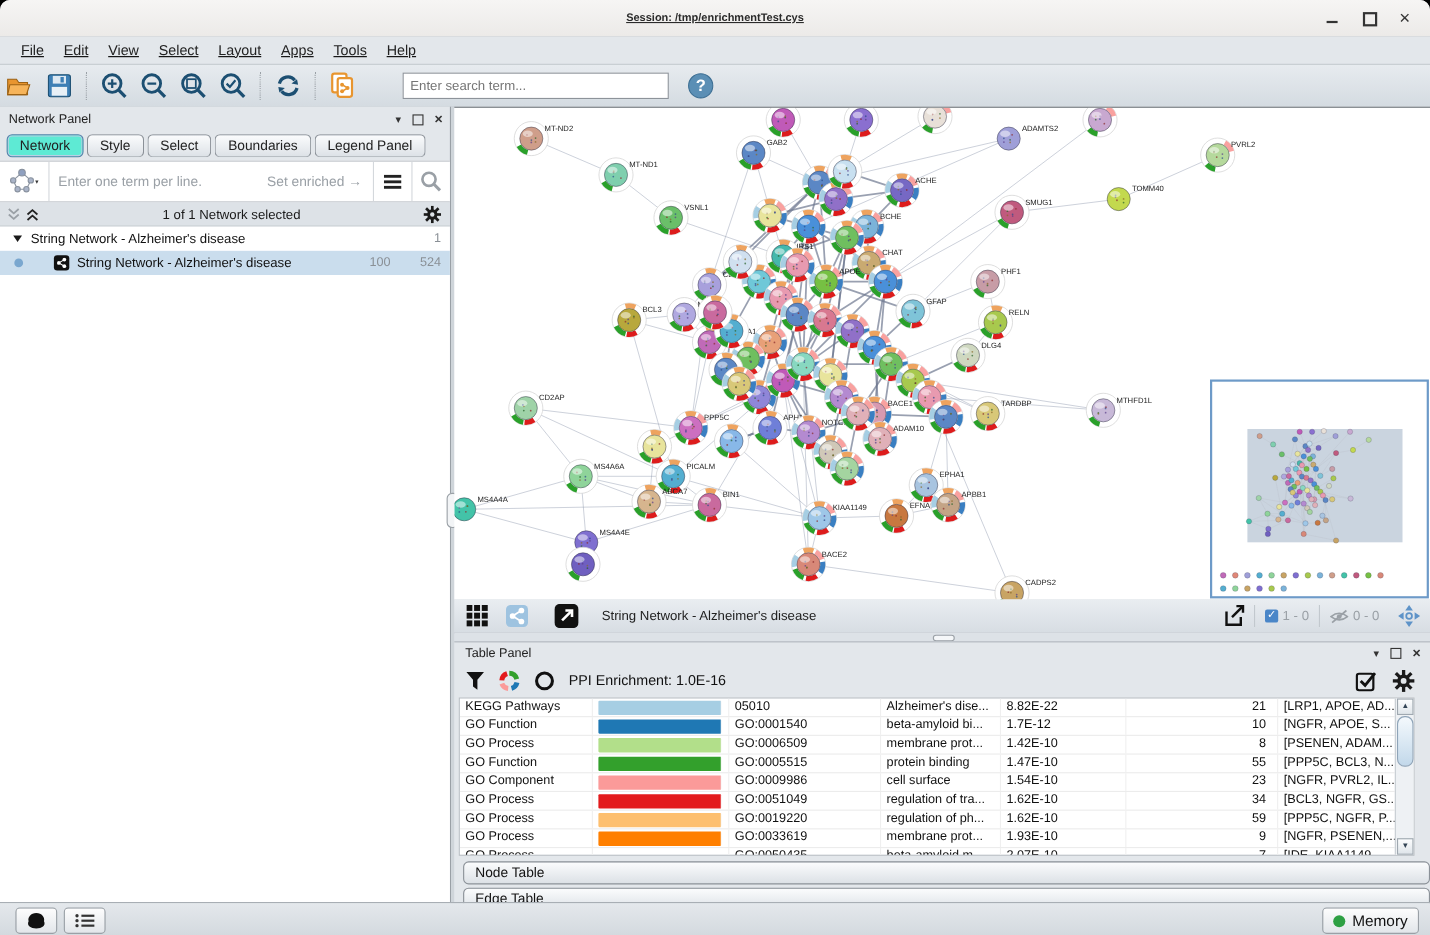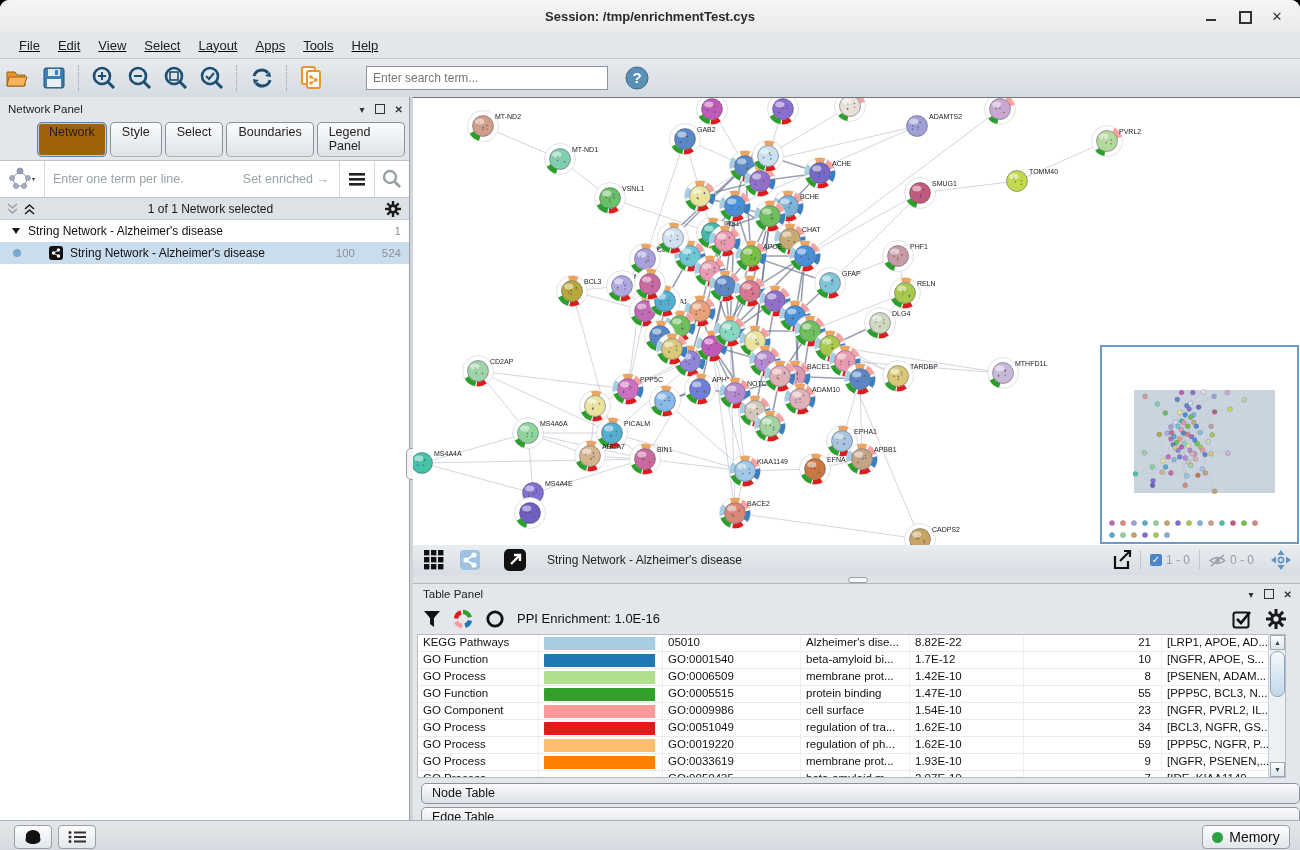--- a/index.html
+++ b/index.html
@@ -1,41 +1,41 @@
 <!DOCTYPE html>
 <html><head>
 <meta charset="utf-8">
 <style>
   html,body{margin:0;padding:0;background:#000;font-family:"Liberation Sans",sans-serif;}
   #win{position:relative;width:1300px;height:850px;background:#d7dce1;border-radius:9px 9px 0 0;overflow:hidden;}
   .abs{position:absolute;}
   
   #titlebar{left:0;top:0;width:1300px;height:33px;background:linear-gradient(#f6f5f4,#eceae8);border-bottom:1px solid #b5b5b5;}
-  #title-text{width:100%;text-align:center;line-height:33px;font-size:13px;font-weight:bold;color:#2b2b2b;}
+  #title-text{width:100%;text-align:center;line-height:33px;font-size:10px;font-weight:bold;color:#2b2b2b;text-decoration:underline;}
   .winctl{position:absolute;top:0;height:33px;width:34px;text-align:center;line-height:33px;color:#333;font-size:13px;cursor:default;}
   #btn-min{right:72px}#btn-max{right:38px}#btn-close{right:6px}
   #btn-max b{display:inline-block;width:9px;height:9px;border:2px solid #333;vertical-align:middle;}
   #btn-min b{display:inline-block;width:10px;height:2px;background:#333;vertical-align:middle;margin-bottom:-4px;}
   
   #menubar{left:0;top:33px;width:1300px;height:26px;background:#e3e7eb;border-bottom:1px solid #c4c9ce;display:flex;align-items:center;padding-left:10px;box-sizing:border-box;text-decoration:underline;}
   #menubar span{padding:0 9px;font-size:13px;color:#222;line-height:26px;}
   
   #toolbar{left:0;top:59px;width:1300px;height:38px;background:linear-gradient(#e7ebef,#d4dbe1);border-bottom:1px solid #b9bfc6;display:flex;align-items:center;}
   .tb-ico{width:30px;height:30px;margin:0 3px;display:flex;align-items:center;justify-content:center;}
   .tb-sep{width:1px;height:26px;margin:0 6px;border-left:1px dotted #9aa0a6;}
   #search-box{width:228px;height:22px;margin-left:36px;border:1px solid #8d939a;background:#fff;font-size:12px;padding:0 6px;color:#444;font-family:"Liberation Sans",sans-serif;}
   
   #cpanel{left:0;top:97px;width:410px;height:723px;background:#e3e7eb;border-right:1px solid #9aa0a6;box-sizing:border-box;}
   #cp-header{height:20px;display:flex;align-items:center;padding:2px 6px 0 8px;}
   #cp-header .t{font-size:11.5px;color:#222;flex:1;}
   .panel-ctl{font-size:10px;color:#333;margin-left:10px;}
   .panel-ctl.sq{display:inline-block;width:8px;height:8px;border:1.5px solid #333;}
   #cp-tabs{display:flex;padding:3px 4px 0 6px;gap:3px;}
   .cp-tab{border:1px solid #8b9198;border-bottom:1px solid #aab0b6;border-radius:5px;background:linear-gradient(#fbfcfd,#dde2e7);padding:2px 11px 3px;font-size:12.5px;color:#222;}
-  .cp-tab.active{background:#a16207;border:1px solid #596activated;border:1px solid #5a82ab;box-shadow:0 0 0 1px #b9cfe4 inset;margin-left:31px;}
+  .cp-tab.active{background:#5eead4;border:1px solid #596activated;border:1px solid #5a82ab;box-shadow:0 0 0 1px #b9cfe4 inset;}
   #string-row{margin-top:3px;height:36px;background:#fff;border-top:1px solid #c0c5ca;border-bottom:1px solid #c0c5ca;display:flex;align-items:center;}
   #string-logo{width:44px;display:flex;align-items:center;justify-content:center;border-right:1px solid #d4d8dc;height:100%;}
   #string-input{flex:1;font-size:12.5px;color:#9aa0a6;padding-left:8px;}
   #species-label{font-size:12.5px;color:#9aa0a6;padding-right:10px;}
   .str-btn{width:34px;height:100%;display:flex;align-items:center;justify-content:center;border-left:1px solid #d4d8dc;}
   #sel-row{height:21px;display:flex;align-items:center;background:#dde2e7;border-bottom:1px solid #c6cbd0;}
   #sel-row .t{flex:1;text-align:center;font-size:12px;color:#1a1a1a;}
   #tree{background:#fff;height:645px;}
   .tree-row{height:22px;display:flex;align-items:center;font-size:12px;color:#111;}
   .tree-row.selected{background:#cadded;}

